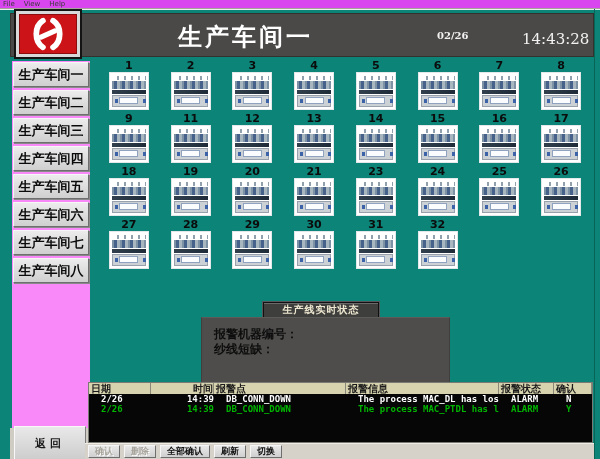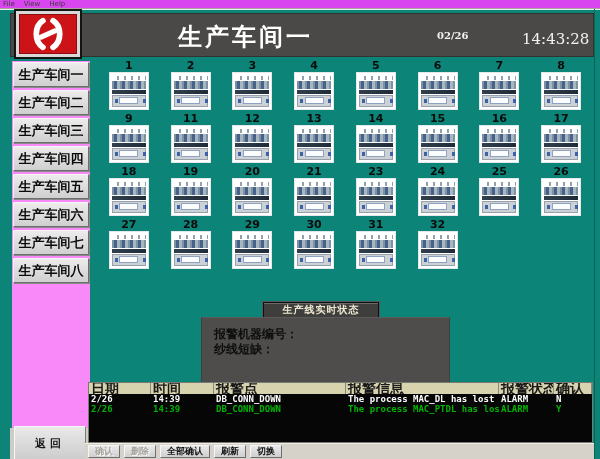--- a/index.html
+++ b/index.html
@@ -73,27 +73,27 @@
   .status-panel { position:absolute; left:201px; top:317px; width:249px; height:66px;
     background:#4e4d4b; border:1px solid #403f3d; border-top-color:#5c5b59;
     padding:9px 0 0 12px; }
   .status-line { font-size:12px; font-weight:bold; color:#0d0d0d; line-height:15px;
     white-space:nowrap; }
 
   
   .alarm-table { position:absolute; left:88px; top:382px; width:505px; height:61px;
     background:#060606; border:1px solid #7a7a74; overflow:hidden; }
   .thead { display:flex; height:11px; background:#d7d3ae; }
-  .th { font-size:14px; font-weight:bold; color:#1a1a1a; padding-left:2px;
+  .th { font-size:10px; font-weight:bold; color:#1a1a1a; padding-left:2px;
     border-right:1px solid #8a8878; line-height:11px; white-space:nowrap; overflow:hidden; }
   .tr { display:flex; height:10px; }
-  .td { font-size:9px; font-weight:bold; line-height:10px; padding-left:2px;
+  .td { font-size:9px; font-weight:bold; line-height:10px; padding-left:12px;
     white-space:nowrap; overflow:hidden;
     font-family:"DejaVu Sans Mono","Liberation Mono",monospace; }
-  .c0 { width:62px; } .c1 { width:63px; } .c2 { width:132px; }
+  .c0 { width:62px; } .c1 { width:63px;text-align:right; } .c2 { width:132px; }
   .c3 { width:153px; } .c4 { width:55px; } .c5 { width:38px; }
 
   
   .bottombar { position:absolute; left:85px; top:443px; width:509px; height:16px;
     background:#d6d2ca; border-top:1px solid #f0ede6; display:flex; gap:4px;
     align-items:center; padding-left:3px; }
   .bb-btn { height:13px; background:linear-gradient(#e9e9e9,#cfcfcf);
     border:1px solid #6e6e6e; border-top-color:#f6f6f6; border-left-color:#f6f6f6;
     font-size:9px; font-weight:bold; color:#111; font-family:inherit;
     padding:0 6px; cursor:pointer; white-space:nowrap; line-height:11px; }

